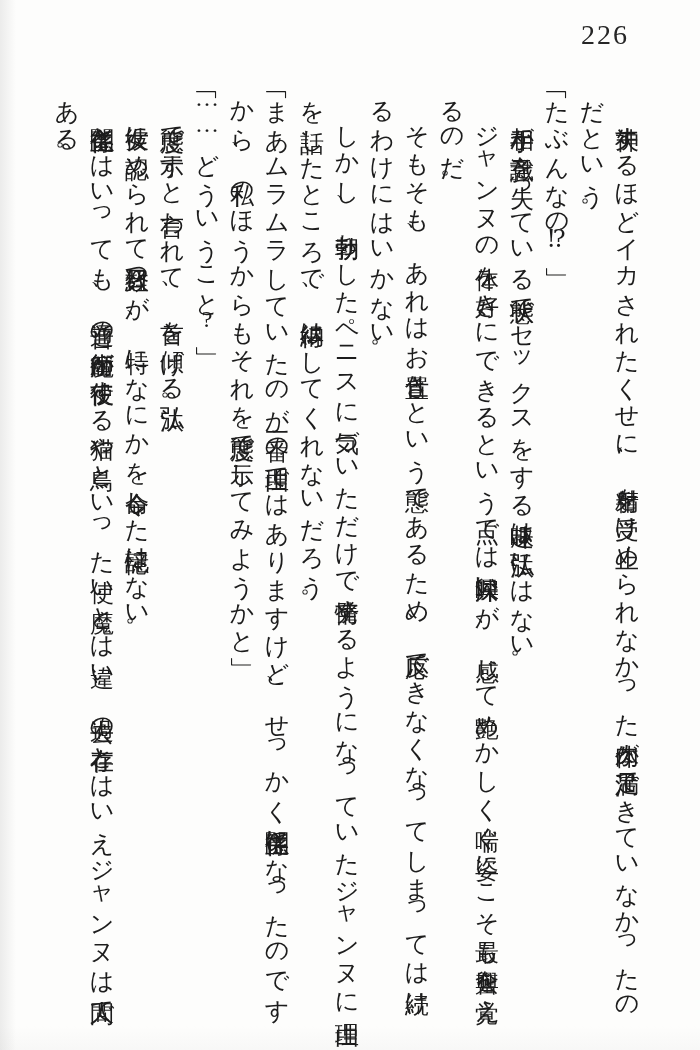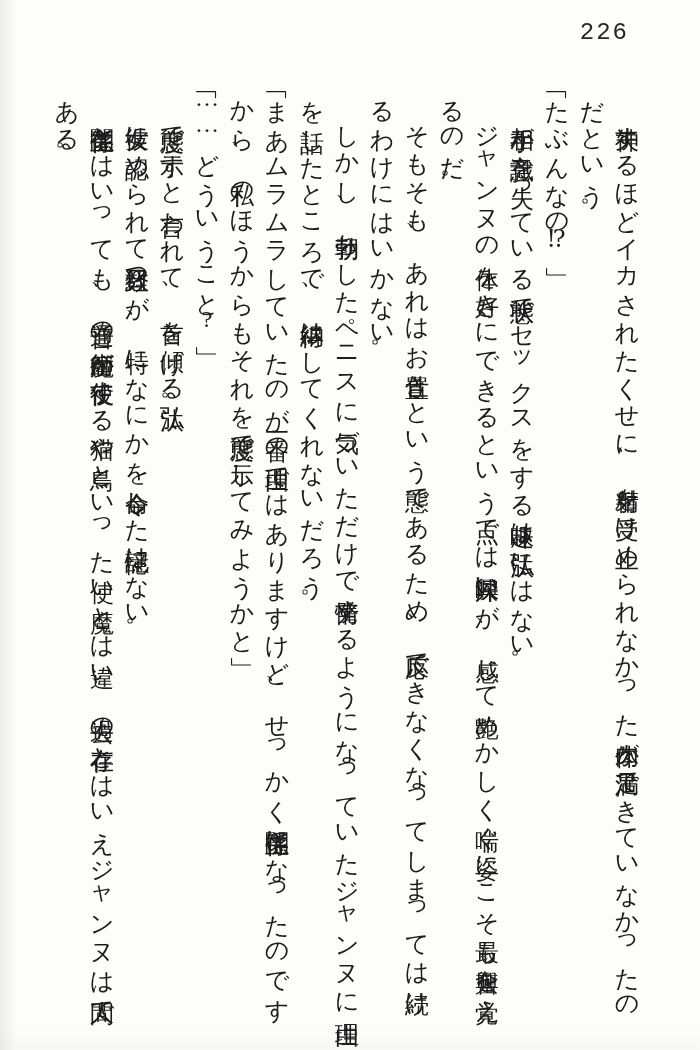--- a/index.html
+++ b/index.html
@@ -20,24 +20,24 @@
     inset: 0;
     background:
       linear-gradient(to right, rgba(190,190,190,0.28), rgba(190,190,190,0.0) 16px),
       linear-gradient(to top, rgba(200,200,200,0.10), rgba(200,200,200,0.0) 24px),
       #fdfdfc;
   }
   .folio {
     position: absolute;
     top: 19px;
     right: 71px;
-    font-size: 24px;
+    font-size: 28px;
     letter-spacing: 2px;
     color: #262626;
-    font-family: Liberation Mono, monospace;
+    font-family: Liberation Serif, serif;
   }
   .text-block {
     position: absolute;
     top: 84px;
     right: 56px;
     height: 935px;
     width: 600px;
     writing-mode: vertical-rl;
     text-orientation: upright;
     font-size: 24px;

